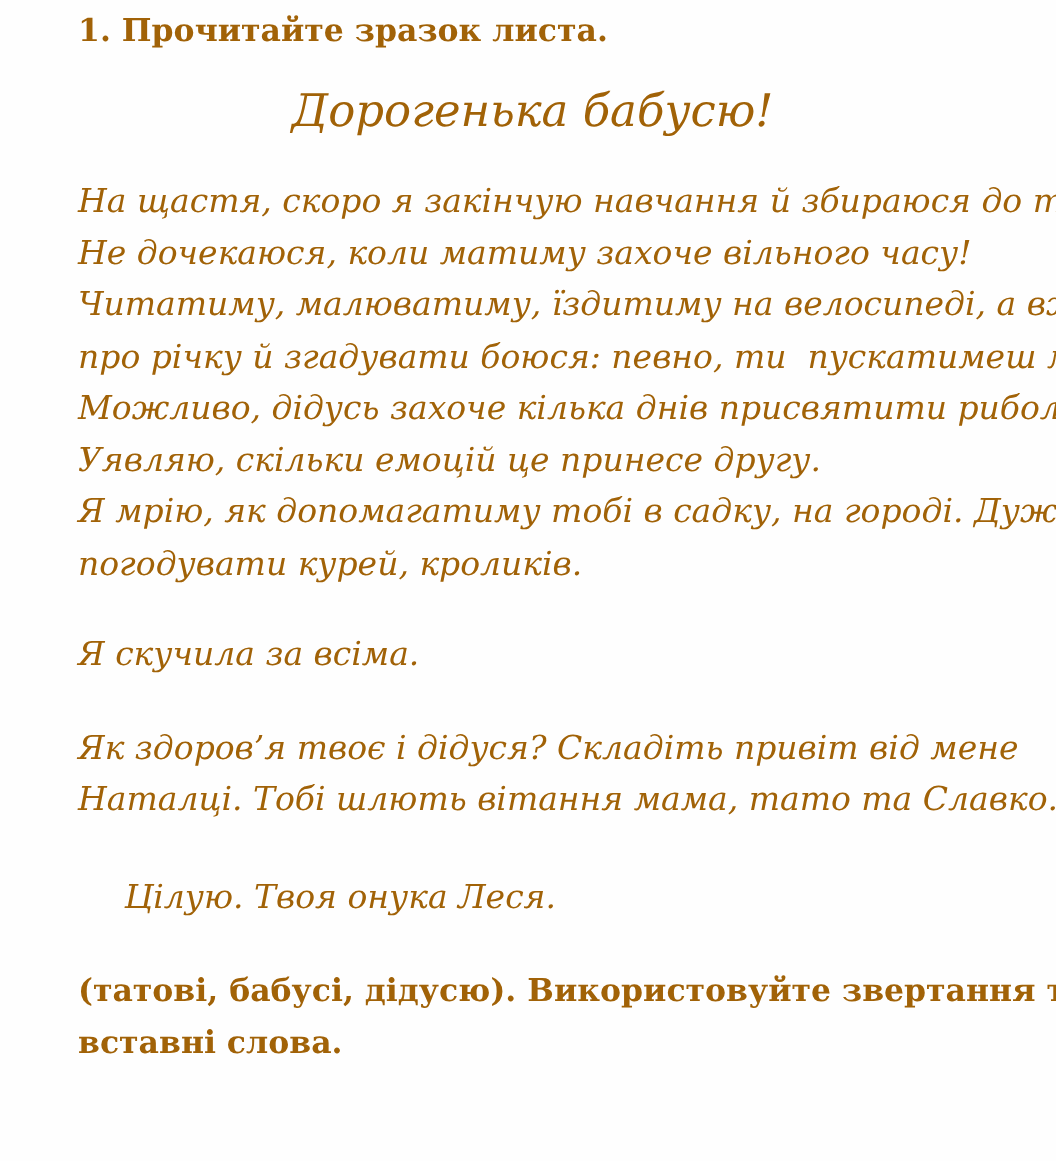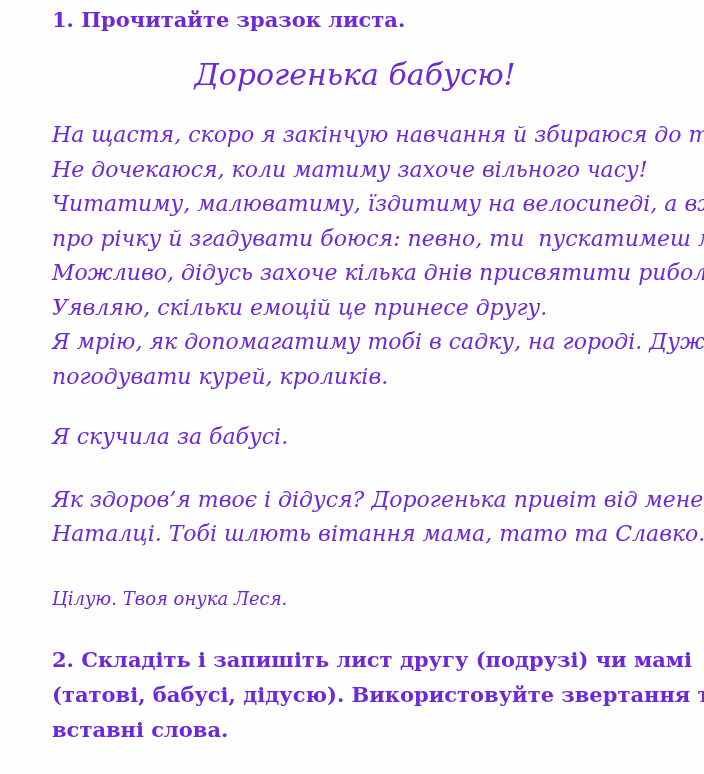--- a/index.html
+++ b/index.html
@@ -9,21 +9,21 @@
   }
   .page {
     position: relative;
     width: 704px;
     height: 774px;
     background: #fefefe;
     box-sizing: border-box;
     padding: 6px 46px 0 52px;
     overflow: hidden;
     font-family: "DejaVu Serif", "Liberation Serif", serif;
-    color: #6d28d9;
+    color: #a16207;
   }
   .task-heading {
     font-weight: bold;
     font-size: 21px;
     line-height: 28px;
     white-space: pre;
   }
   .salutation {
     font-style: italic;
     font-size: 30px;
@@ -43,23 +43,24 @@
   .para-gap-1 { margin-top: 26px; }
   .para-gap-2 { margin-top: 28px; }
   .signature-row {
     margin-top: 30px;
     display: flex;
     justify-content: space-between;
     align-items: baseline;
   }
   .closing, .letter-date {
     font-style: italic;
-    font-size: 18px;
+    font-size: 22px;
     line-height: 34.5px;
     white-space: pre;
+    margin-left: 31px;
   }
   .letter-date { margin-right: 8px; }
   .task2 {
     margin-top: 26px;
   }
   .task2-line {
     font-weight: bold;
     font-size: 21px;
     line-height: 35px;
     white-space: pre;
@@ -77,29 +78,28 @@
   <div class="letter-body">
     <div class="letter-line">На щастя, скоро я закінчую навчання й збираюся до тебе.</div>
     <div class="letter-line">Не дочекаюся, коли матиму захоче вільного часу!</div>
     <div class="letter-line">Читатиму, малюватиму, їздитиму на велосипеді, а вже</div>
     <div class="letter-line">про річку й згадувати боюся: певно, ти  пускатимеш мене</div>
     <div class="letter-line">Можливо, дідусь захоче кілька днів присвятити риболовлі.</div>
     <div class="letter-line">Уявляю, скільки емоцій це принесе другу.</div>
     <div class="letter-line">Я мрію, як допомагатиму тобі в садку, на городі. Дуже хочу</div>
     <div class="letter-line">погодувати курей, кроликів.</div>
 
-    <div class="letter-line para-gap-1">Я скучила за бабусі.</div>
+    <div class="letter-line para-gap-1">Я скучила за всіма.</div>
 
-    <div class="letter-line para-gap-2">Як здоров’я твоє і дідуся? Дорогенька привіт від мене</div>
+    <div class="letter-line para-gap-2">Як здоров’я твоє і дідуся? Складіть привіт від мене</div>
     <div class="letter-line">Наталці. Тобі шлють вітання мама, тато та Славко.</div>
 
     <div class="signature-row">
       <span class="closing">Цілую. Твоя онука Леся.</span>
     </div>
   </div>
 
   <div class="task2">
-    <div class="task2-line">2. Складіть і запишіть лист другу (подрузі) чи мамі</div>
     <div class="task2-line">(татові, бабусі, дідусю). Використовуйте звертання та</div>
     <div class="task2-line">вставні слова.</div>
   </div>
 
 </div>
 
 </body></html>

